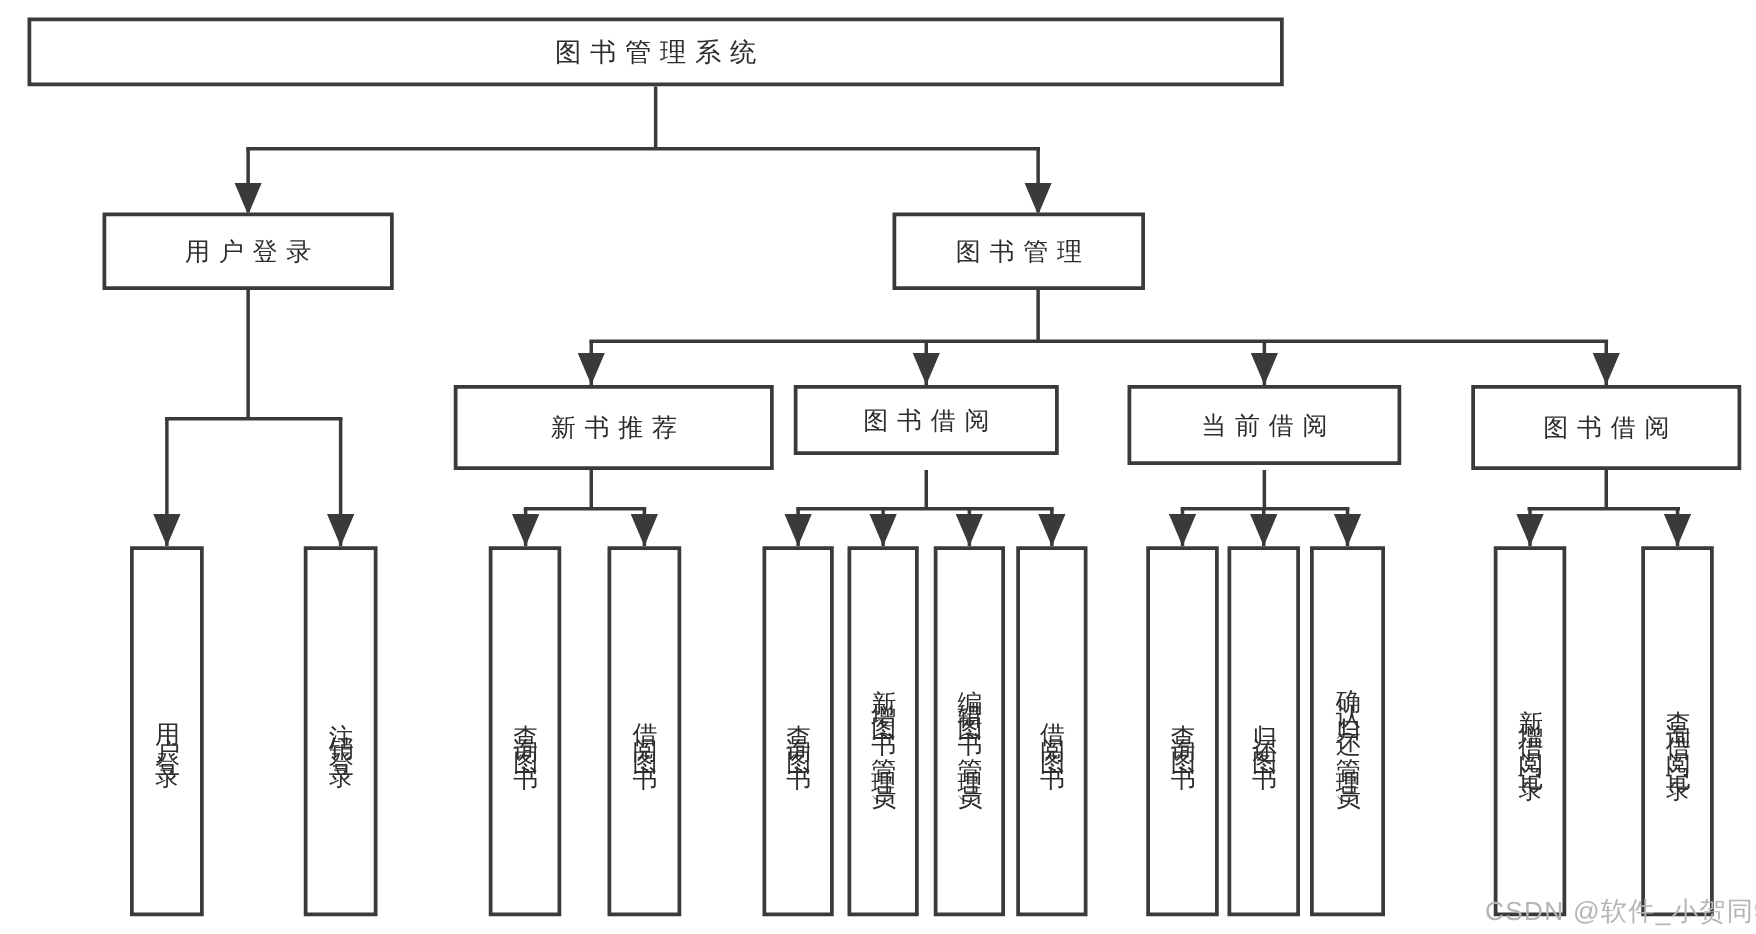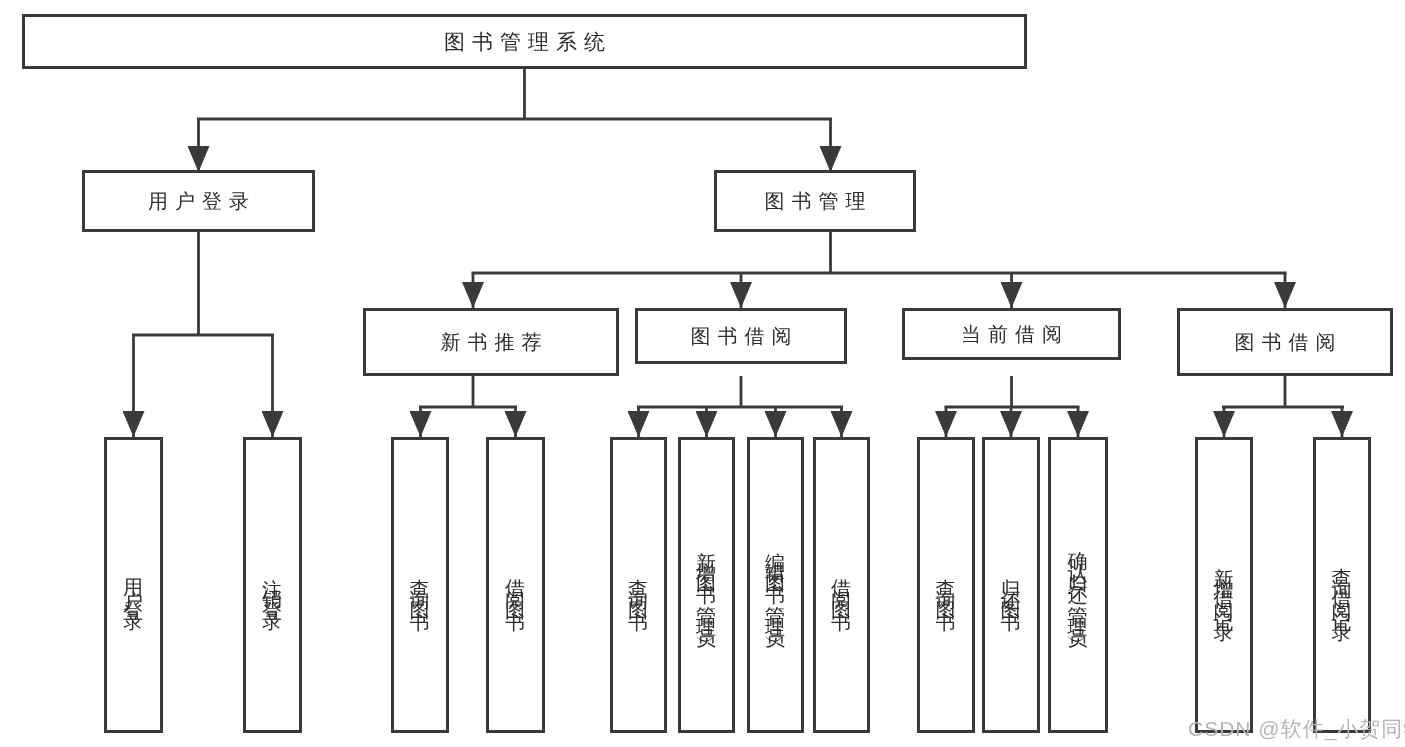--- a/index.html
+++ b/index.html
@@ -148,21 +148,21 @@
   <div class="box hbox" style="left:714px;top:170px;width:202px;height:62px">
     <span>图书管理</span>
   </div>
 
   <div class="box hbox" style="left:363px;top:308px;width:256px;height:68px">
     <span>新书推荐</span>
   </div>
   <div class="box hbox" style="left:635px;top:308px;width:212px;height:56px">
     <span>图书借阅</span>
   </div>
-  <div class="box hbox" style="left:902px;top:308px;width:219px;height:52px">
+  <div class="box hbox" style="left:902px;top:308px;width:219px;height:64px">
     <span>当前借阅</span>
   </div>
   <div class="box hbox" style="left:1177px;top:308px;width:216px;height:68px">
     <span>图书借阅</span>
   </div>
 
   <div class="box vbox" style="left:104px;top:437px;width:59px;height:296px">
     <span>用户登录</span>
   </div>
   <div class="box vbox" style="left:243px;top:437px;width:59px;height:296px">

